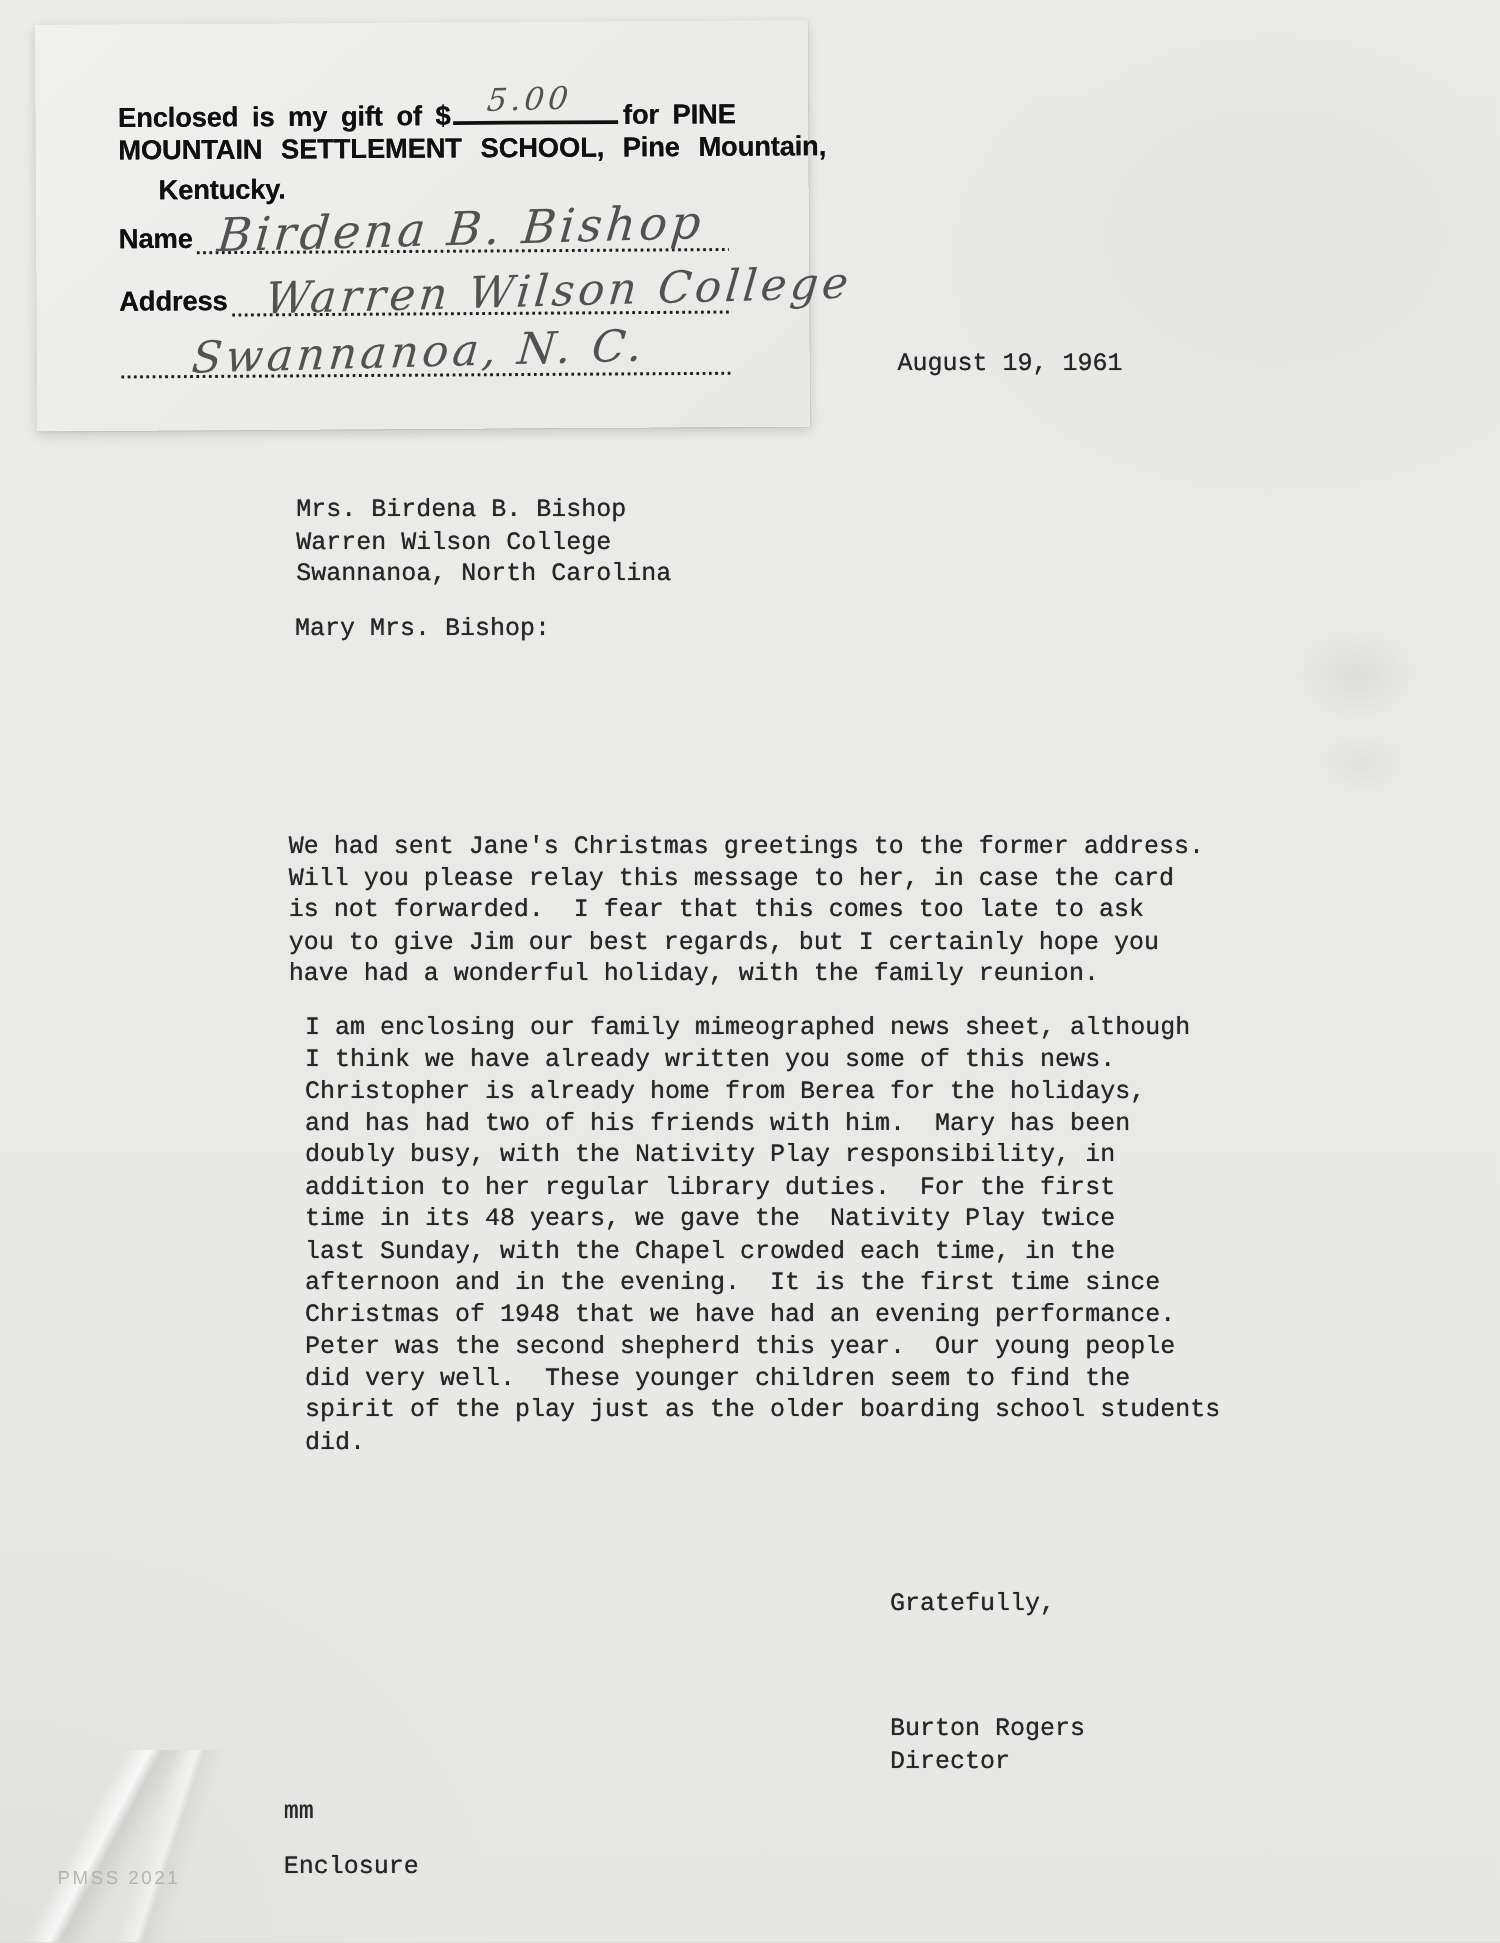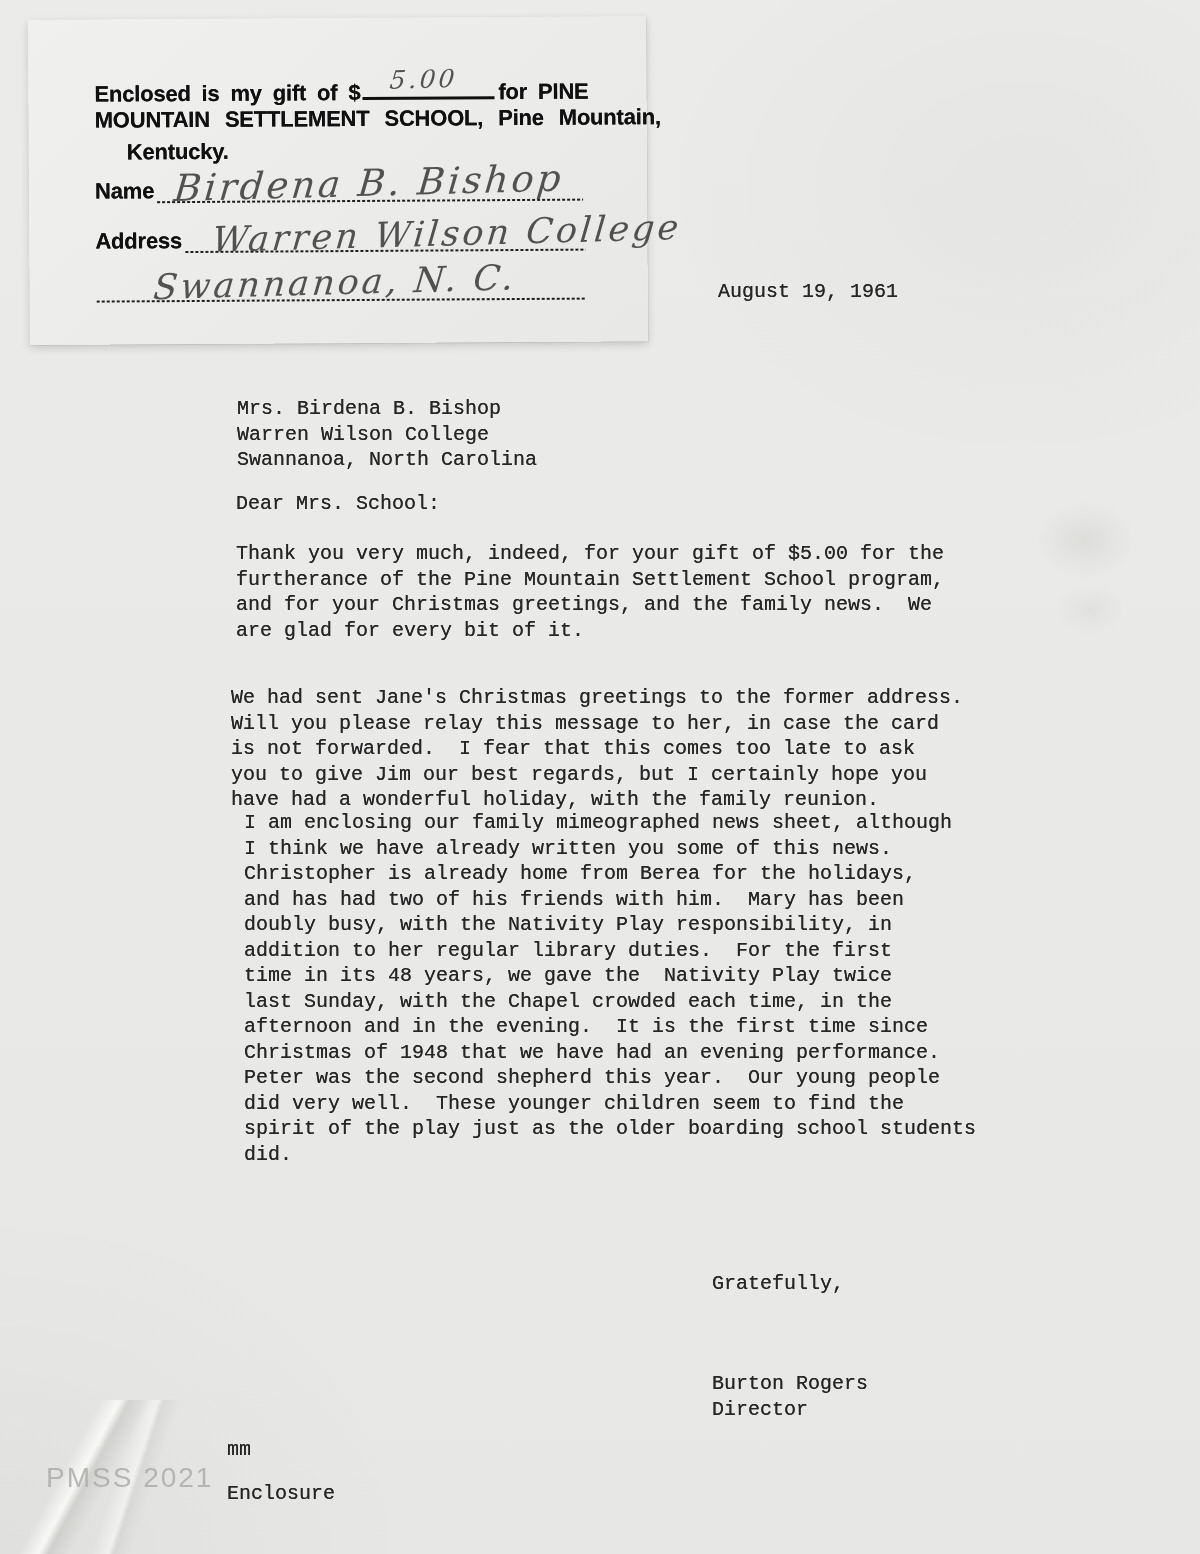--- a/index.html
+++ b/index.html
@@ -24,21 +24,21 @@
     font-size: 20px;
     line-height: 25.5px;
     color: #262626;
     white-space: pre;
     text-shadow: 0 0 0.6px rgba(25,25,25,0.85);
   }
   .date       { left: 718px; top: 279px; }
   .recipient  { left: 237px; top: 396px; }
   .salutation { left: 236px; top: 491px; }
   .p1         { left: 236px; top: 541px; }
-  .p2         { left: 231px; top: 665px; margin-top: 20px; }
+  .p2         { left: 231px; top: 665px; }
   .p3         { left: 244px; top: 810px; }
   .p4         { left: 228px; top: 1173px; }
   .closing    { left: 712px; top: 1271px; }
   .signature  { left: 712px; top: 1371px; }
   .initials   { left: 227px; top: 1437px; }
   .enclosure  { left: 227px; top: 1481px; }
 
   
   .slip {
     position: absolute;
@@ -96,23 +96,23 @@
     background-position: 0 bottom;
   }
   .dotted .handwriting { position: absolute; bottom: -6px; }
   .name-row  .handwriting { left: 16px; font-size: 37px; letter-spacing: 3px; }
   .addr-row  .handwriting { left: 26px; font-size: 35px; letter-spacing: 3px; }
   .addr2-row .handwriting { left: 56px; bottom: -4px; font-size: 35px; letter-spacing: 3px; }
 
   
   .watermark {
     position: absolute;
-    left: 46px; top: 1462px;
+    left: 46px; top: 1494px;
     font-family: "Liberation Sans", sans-serif;
-    font-size: 28px;
+    font-size: 15px;
     font-weight: 500;
     letter-spacing: 2px;
     color: #adadab;
     opacity: 0.85;
   }
   .fold {
     position: absolute;
     left: -30px; top: 1400px;
     width: 220px; height: 200px;
     background:
@@ -151,25 +151,21 @@
       <span class="dotted">
         <span class="handwriting">Swannanoa, N. C.</span>
       </span>
     </div>
   </div>
 
   <div class="tw date">August 19, 1961</div>
   <div class="tw recipient">Mrs. Birdena B. Bishop
 Warren Wilson College
 Swannanoa, North Carolina</div>
-  <div class="tw salutation">Dear Mrs. School:</div>
-  <div class="tw p1">Thank you very much, indeed, for your gift of $5.00 for the
-furtherance of the Pine Mountain Settlement School program,
-and for your Christmas greetings, and the family news.  We
-are glad for every bit of it.</div>
+  <div class="tw salutation">Mary Mrs. Bishop:</div>
   <div class="tw p2">We had sent Jane's Christmas greetings to the former address.
 Will you please relay this message to her, in case the card
 is not forwarded.  I fear that this comes too late to ask
 you to give Jim our best regards, but I certainly hope you
 have had a wonderful holiday, with the family reunion.</div>
   <div class="tw p3">I am enclosing our family mimeographed news sheet, although
 I think we have already written you some of this news.
 Christopher is already home from Berea for the holidays,
 and has had two of his friends with him.  Mary has been
 doubly busy, with the Nativity Play responsibility, in

